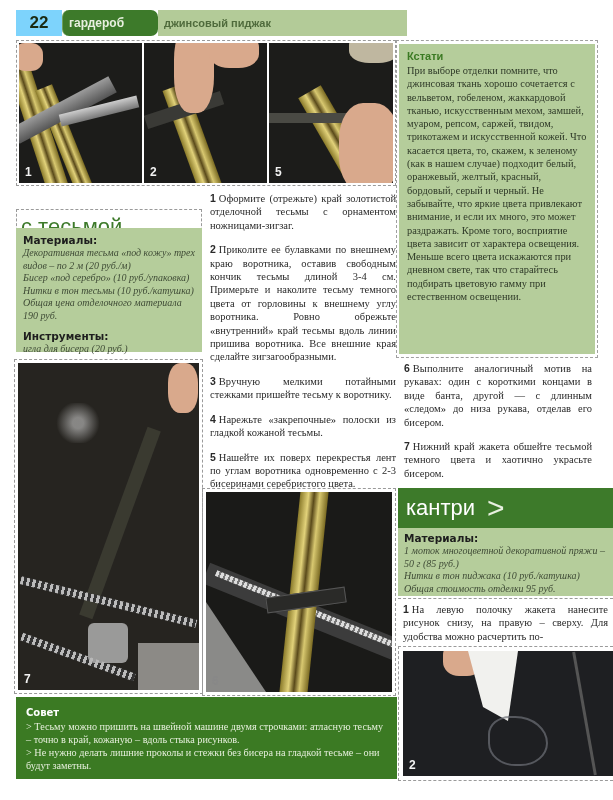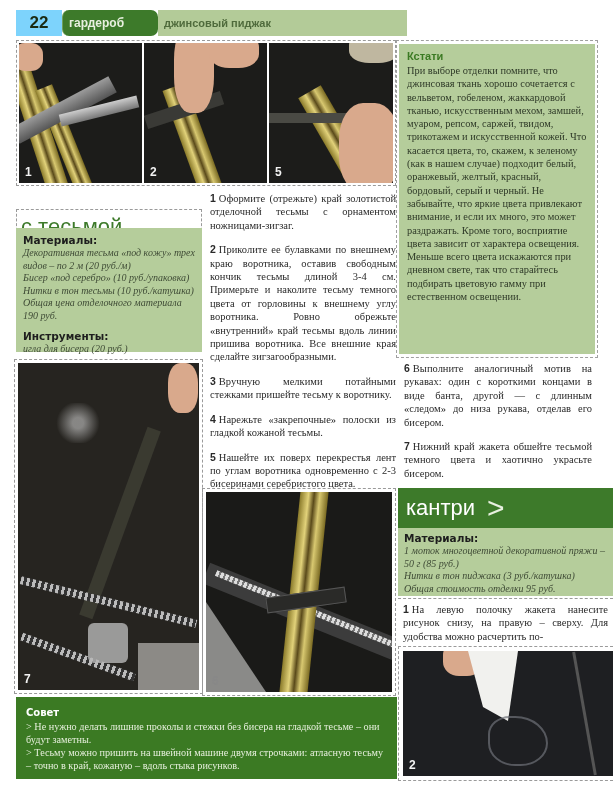--- a/index.html
+++ b/index.html
@@ -150,33 +150,33 @@
   <span class="num dim">6</span>
 </div>
 
 <div class="abs kantri-bar">
   <span>кантри</span>
   <span class="kantri-arrow">&gt;</span>
 </div>
 <div class="abs kantri-mat">
   <div class="box-h">Материалы:</div>
   <div class="box-line">1 моток многоцветной декоративной пряжи – 50 г (85 руб.)</div>
-  <div class="box-line">Нитки в тон пиджака (3 руб./катушка)</div>
+  <div class="box-line">Нитки в тон пиджака (10 руб./катушка)</div>
   <div class="box-line">Общая стоимость отделки 95 руб.</div>
 </div>
 <div class="abs dash" style="left:398px;top:598px;width:215px;height:0;border-width:1.5px 0 0 0;"></div>
 <div class="abs instr kantri-step">
   <p><b>1</b><span>На левую полочку жакета нанесите рисунок снизу, на правую – сверху. Для удобства можно расчертить по-</span></p>
 </div>
 <div class="abs dash" style="left:398px;top:646px;width:215px;height:135px;border-right:none;"></div>
 <div class="abs photo ph2b">
   <div class="hand" style="left:40px;top:-10px;width:40px;height:35px;"></div>
   <div style="position:absolute;left:65px;top:0;width:50px;height:70px;background:#f1f1ee;clip-path:polygon(0 0,100% 0,80% 100%,30% 80%);"></div>
   <div style="position:absolute;left:85px;top:65px;width:60px;height:50px;border:2px solid #6e7078;border-radius:40% 60% 50% 50%;opacity:0.7;"></div>
   <div style="position:absolute;left:180px;top:0;width:3px;height:125px;background:#555;transform:rotate(-10deg);"></div>
   <span class="num">2</span>
 </div>
 
 <div class="abs tip">
   <div class="tip-title">Совет</div>
+  <div class="tip-line">&gt;  Тесьму можно пришить на швейной машине двумя строчками: атласную тесьму – точно в край, кожаную – вдоль стыка рисунков.</div>
   <div class="tip-line">&gt; Не нужно делать лишние проколы и стежки без бисера на гладкой тесьме – они будут заметны.</div>
-  <div class="tip-line">&gt;  Тесьму можно пришить на швейной машине двумя строчками: атласную тесьму – точно в край, кожаную – вдоль стыка рисунков.</div>
 </div>
 
 </body></html>

